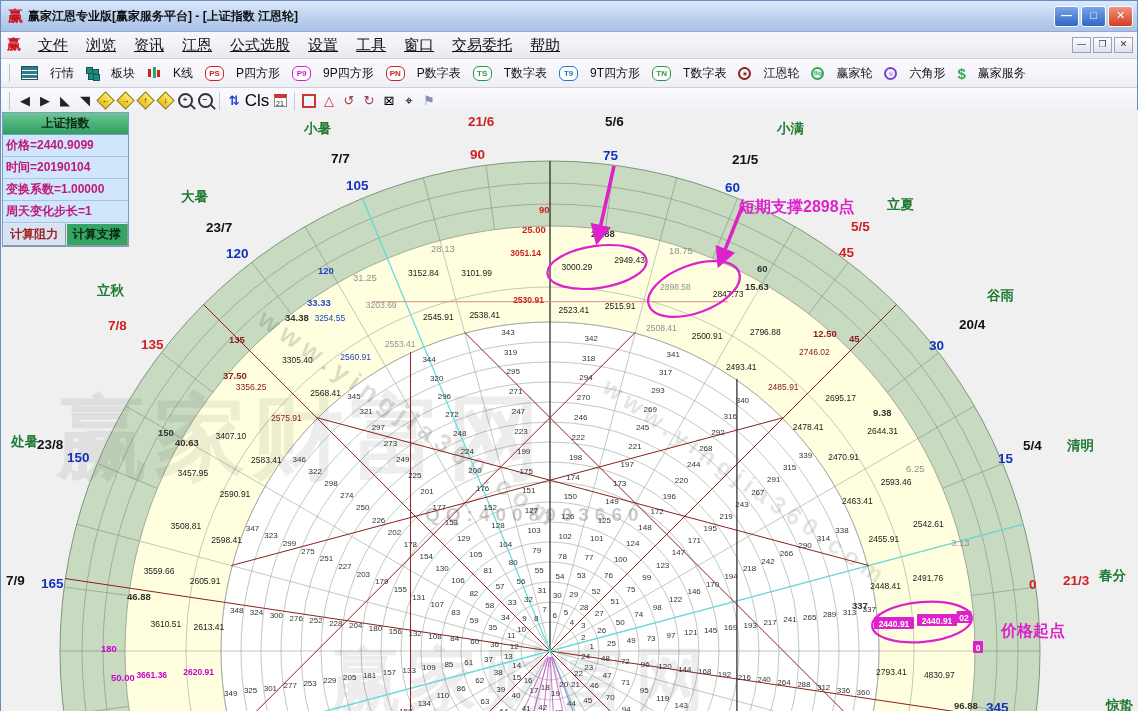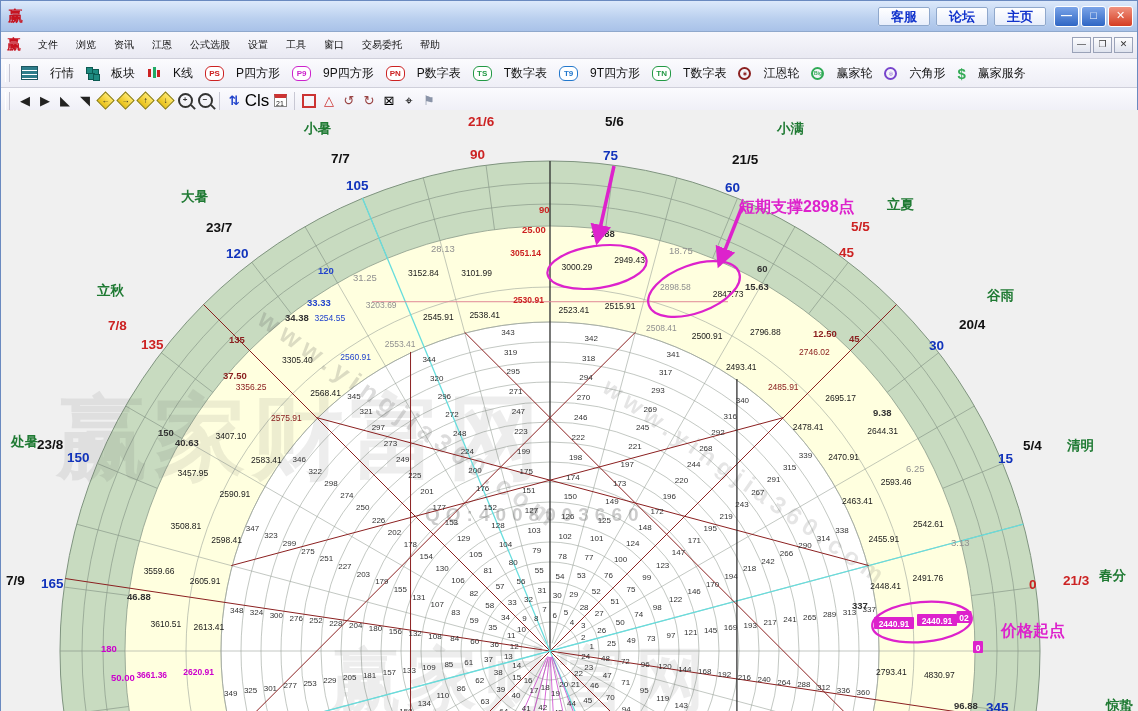--- a/index.html
+++ b/index.html
@@ -12,21 +12,21 @@
   .tb-title{font-size:12px;color:#111;font-weight:bold;flex:0 1 auto;white-space:nowrap;}
   .tb-spacer{flex:1;}
   .tb-link{font-size:13px;font-weight:bold;color:#1133cc;background:linear-gradient(#ffffff,#e8eefb);border:1px solid #8fa8cc;border-radius:2px;padding:1px 12px;margin-right:6px;cursor:pointer;}
   .winbtn{width:23px;height:19px;border-radius:3px;border:1px solid #fff;color:#fff;font-size:11px;line-height:17px;text-align:center;margin-left:2px;font-weight:bold;cursor:pointer;}
   .winbtn.min,.winbtn.max{background:linear-gradient(#7aa4e8,#2f66c4);}
   .winbtn.close{background:linear-gradient(#f0927f,#d43d22);}
 
   
   .menubar{height:26px;background:linear-gradient(#f7f7fc,#e9e9f2);display:flex;align-items:center;padding:0 4px;border-bottom:1px solid #cfcfda;}
   .menu-logo{color:#c61320;font-weight:bold;font-size:14px;margin:0 8px 0 2px;}
-  .menu-item{font-size:10px;color:#111;padding:2px 9px;cursor:pointer;}
+  .menu-item{font-size:15px;color:#111;padding:2px 9px;cursor:pointer;text-decoration:underline;}
   .mdi-btns{margin-left:auto;display:flex;}
   .mdibtn{width:17px;height:14px;border:1px solid #9aa2b8;background:linear-gradient(#fdfdfe,#dfe3ee);font-size:9px;line-height:12px;text-align:center;color:#333;margin-left:2px;cursor:pointer;}
 
   
   .toolbar{height:28px;background:linear-gradient(#fbfbfe,#eeeef6);display:flex;align-items:center;padding:0 2px;border-bottom:1px solid #cfcfda;}
   .toolbar.second{height:25px;}
   .grip{width:3px;height:18px;border-left:1px solid #fff;border-right:1px solid #c2c2cf;margin:0 5px 0 2px;}
   .titem{display:flex;align-items:center;gap:12px;padding:2px 6px;font-size:12px;color:#111;cursor:pointer;white-space:nowrap;}
   .sep{width:1px;height:18px;background:#c8c8d4;margin:0 4px;}
   .badge{display:inline-block;width:17px;height:13px;font-size:8px;font-weight:bold;text-align:center;line-height:13px;background:#fff;border-radius:6px;}
@@ -59,22 +59,22 @@
   .pbtn.resist{background:#d7e3f2;color:#a02020;}
   .pbtn.support{background:#35a563;color:#0a2a14;}
 </style>
 </head>
 <body>
 
 <div id="app">
 
   <div class="titlebar">
     <span class="tb-logo">赢</span>
+    <span class="tb-title">赢家江恩专业版[赢家服务平台] - [上证指数 江恩轮]</span>
     <span class="tb-spacer"></span>
-    <span id="tb-links"><span class="tb-link">客服</span><span class="tb-link">论坛</span><span class="tb-link">主页</span></span>
     <span class="winbtn min">—</span>
     <span class="winbtn max">□</span>
     <span class="winbtn close">✕</span>
   </div>
 
   <div class="menubar">
     <span class="menu-logo">赢</span>
     <span id="menu-items" style="display:flex;">
         <span class="menu-item">文件</span>
         <span class="menu-item">浏览</span>
@@ -204,20 +204,33 @@
       <span class="dtool" style="color: rgb(204, 51, 51);">△</span>
       <span class="dtool" style="color: rgb(153, 68, 68);">↺</span>
       <span class="dtool" style="color: rgb(153, 68, 68);">↻</span>
       <span class="dtool">⊠</span>
       <span class="dtool">⌖</span>
       <span class="dtool" style="color: rgb(138, 148, 168);">⚑</span>
     </div>
 
   <div id="chart">
 
+    <div id="panel">
+      <div class="panel-header">上证指数</div>
+      <div id="panel-rows">
+          <div class="panel-row">价格=2440.9099</div>
+          <div class="panel-row">时间=20190104</div>
+          <div class="panel-row">变换系数=1.00000</div>
+          <div class="panel-row">周天变化步长=1</div>
+        </div>
+      <div class="panel-btns" id="panel-btns">
+          <div class="pbtn resist">计算阻力</div>
+          <div class="pbtn support">计算支撑</div>
+        </div>
+    </div>
     <svg id="wheel" width="1138" height="602" viewBox="0 109 1138 602">
         <g>
           <circle cx="549" cy="650" r="490" fill="#c8dbc0" stroke="#7f947f" stroke-width="1"></circle>
           <circle cx="549" cy="650" r="425" fill="#ffffdf" stroke="#8a9a8a" stroke-width="0.8"></circle>
           <circle cx="549" cy="650" r="329" fill="#ffffff" stroke="#9aa29a" stroke-width="0.7"></circle>
         </g>
         <g>
           <circle cx="549" cy="650" r="29" fill="none" stroke="#9aa29a" stroke-width="0.6"></circle>
           <circle cx="549" cy="650" r="49" fill="none" stroke="#9aa29a" stroke-width="0.6"></circle>
           <circle cx="549" cy="650" r="69" fill="none" stroke="#9aa29a" stroke-width="0.6"></circle>

